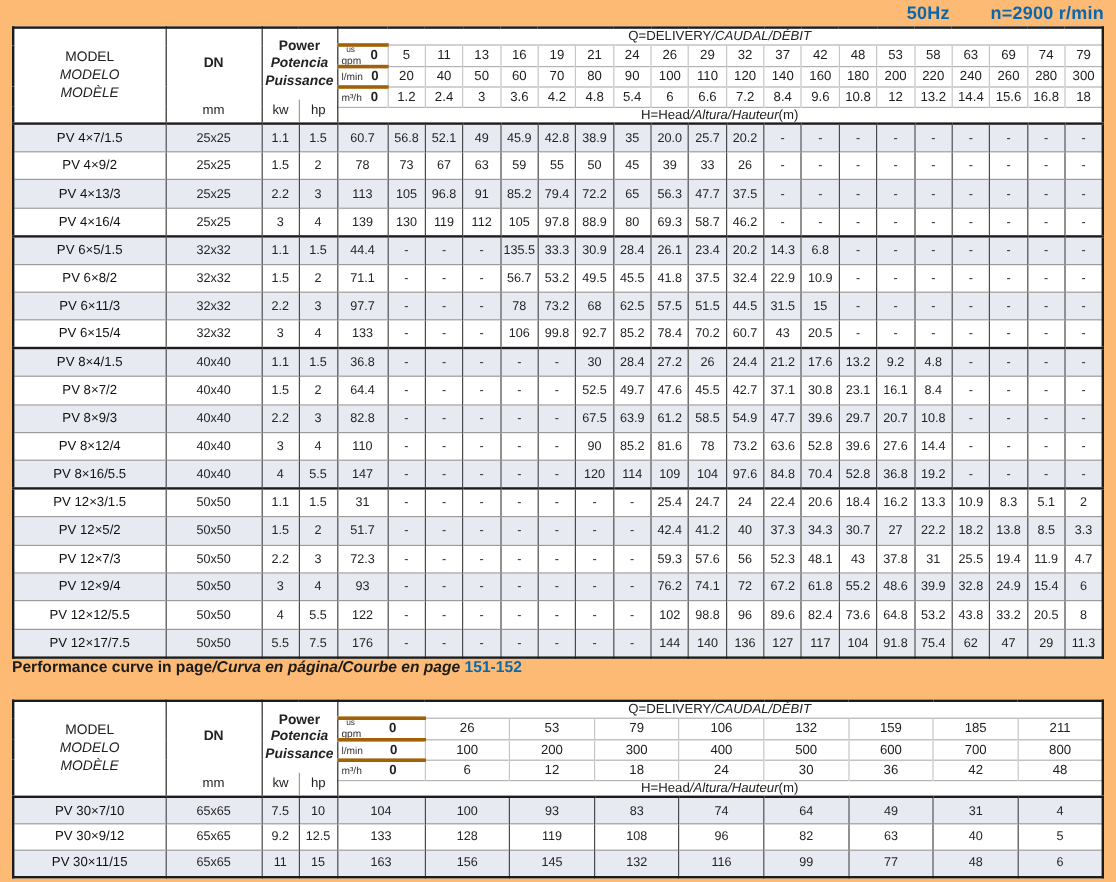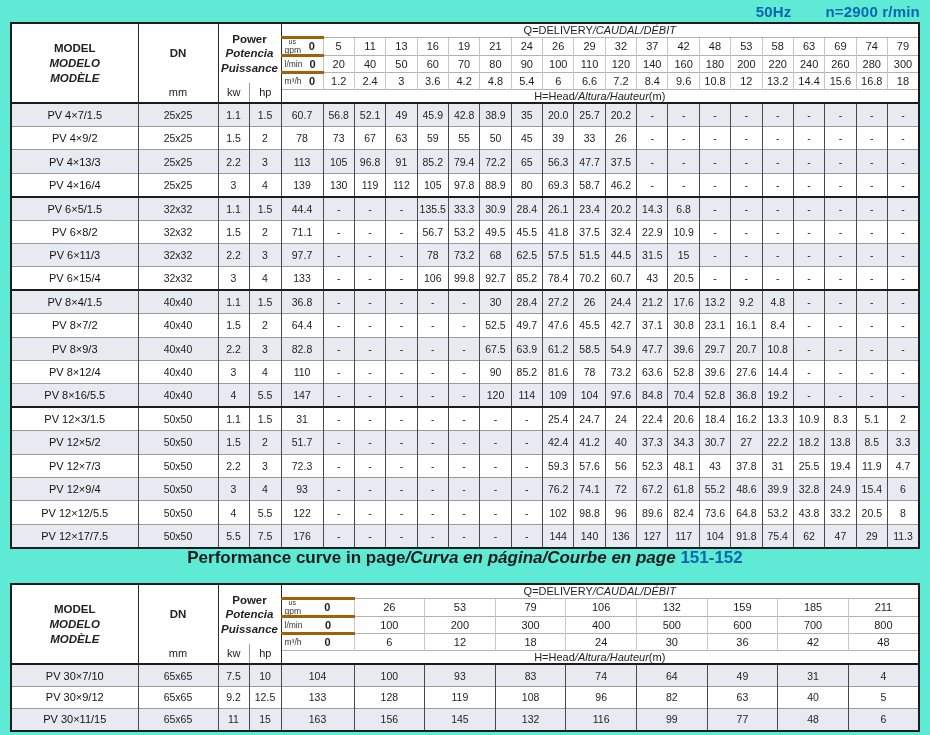--- a/index.html
+++ b/index.html
@@ -1,20 +1,20 @@
 <!DOCTYPE html>
 <html><head>
 <meta charset="utf-8">
 <style>
   * { box-sizing: border-box; margin: 0; padding: 0; }
   html,body { background:#ffffff; }
   .page {
     position: relative;
     width: 930px; height: 735px;
-    background: #5eead4;
+    background: #fdba74;
     font-family: "Liberation Sans", sans-serif;
     color: #222;
     overflow: hidden;
   }
   
   .topline {
     position: absolute; top: 3px; right: 10px;
     color: #0b67ad; font-weight: bold; font-size: 15px;
     letter-spacing: 0.2px;
   }
@@ -35,21 +35,21 @@
     padding: 0; text-align: center; vertical-align: middle;
     overflow: hidden; white-space: nowrap;
     font-weight: normal;
   }
   
   thead tr.qtr  { height: 14px; }
   thead tr.unit { height: 17px; }
   thead tr.hrow { height: 14px; padding-left: 24px; }
   th.lcell { border-right: 1px solid #2a2a2a; }
   .vwrap { display:flex; flex-direction:column; height:77px; }
-  .mh-lines { flex:1; display:flex; flex-direction:column; justify-content:center; font-size:11.5px; font-weight:bold; line-height:1.3; }
+  .mh-lines { flex:1; display:flex; flex-direction:column; justify-content:center; font-size:11.5px; font-weight:normal; line-height:1.3; }
   .mh-lines .it { font-style: italic; }
   .top-flex { flex:1; display:flex; flex-direction:column; justify-content:center; font-size:11.5px; font-weight:bold; line-height:1.25; }
   .top-flex .it { font-style: italic; }
   .unit-bot { height:19px; font-size:11px; display:flex; align-items:center; justify-content:center; }
   .kwhp { height:19px; display:flex; font-size:11px; }
   .kwhp span { flex:1; display:flex; align-items:center; justify-content:center; }
   .kwhp span + span { border-left:1px solid #9a9a9a; }
   th.qtitle { font-size:11px; font-weight:bold; }
   th.qtitle .it, th.htitle .it { font-style: italic; }
   th.htitle { font-size:11px; font-weight:bold; border-top:1px solid #b3b3b3; }
@@ -70,21 +70,21 @@
   tbody tr:first-child td { border-top: 2px solid #1c1c1c; }
   tbody tr.gs td { border-top: 2px solid #1c1c1c; }
   tbody tr.stripe { background: #e8eaf1; }
   td.mcell { font-weight: bold; font-size: 11px; color:#111; }
   #pt1 tbody tr { height: 23.4px; }
   #pt2 tbody tr { height: 22.2px; }
 
   
   .footnote {
     position: absolute; top: 548px; left: 10px; width: 910px;
-    text-align: center; font-size: 17px; font-weight: bold; color:#1b1b1b;
+    text-align: left; font-size: 13px; font-weight: bold; color:#1b1b1b;
   }
   .footnote .it { font-style: italic; }
   .footnote .pg { color:#0b67ad; }
 </style>
 </head>
 <body>
 
 <div class="page">
 
   <div class="topline">

